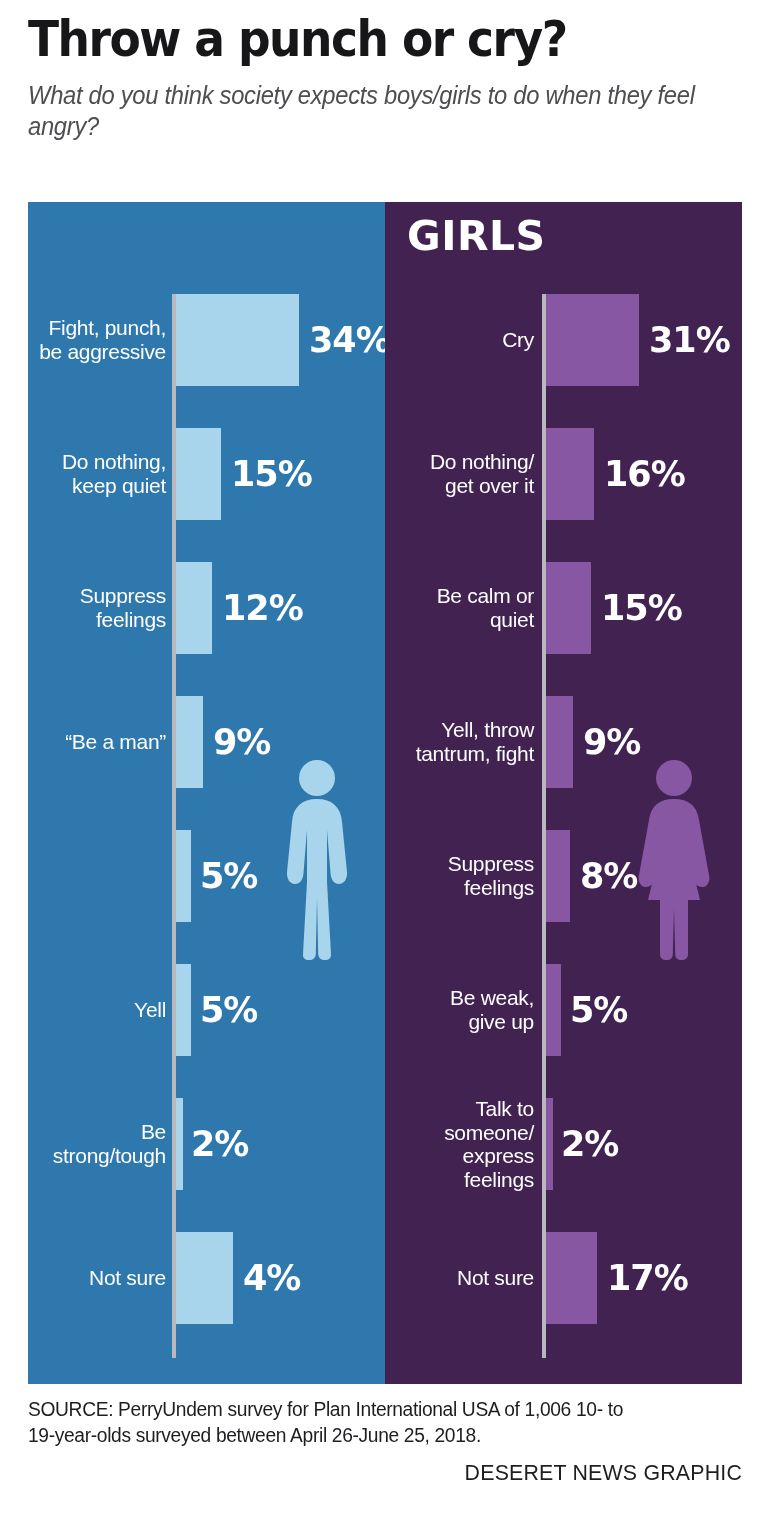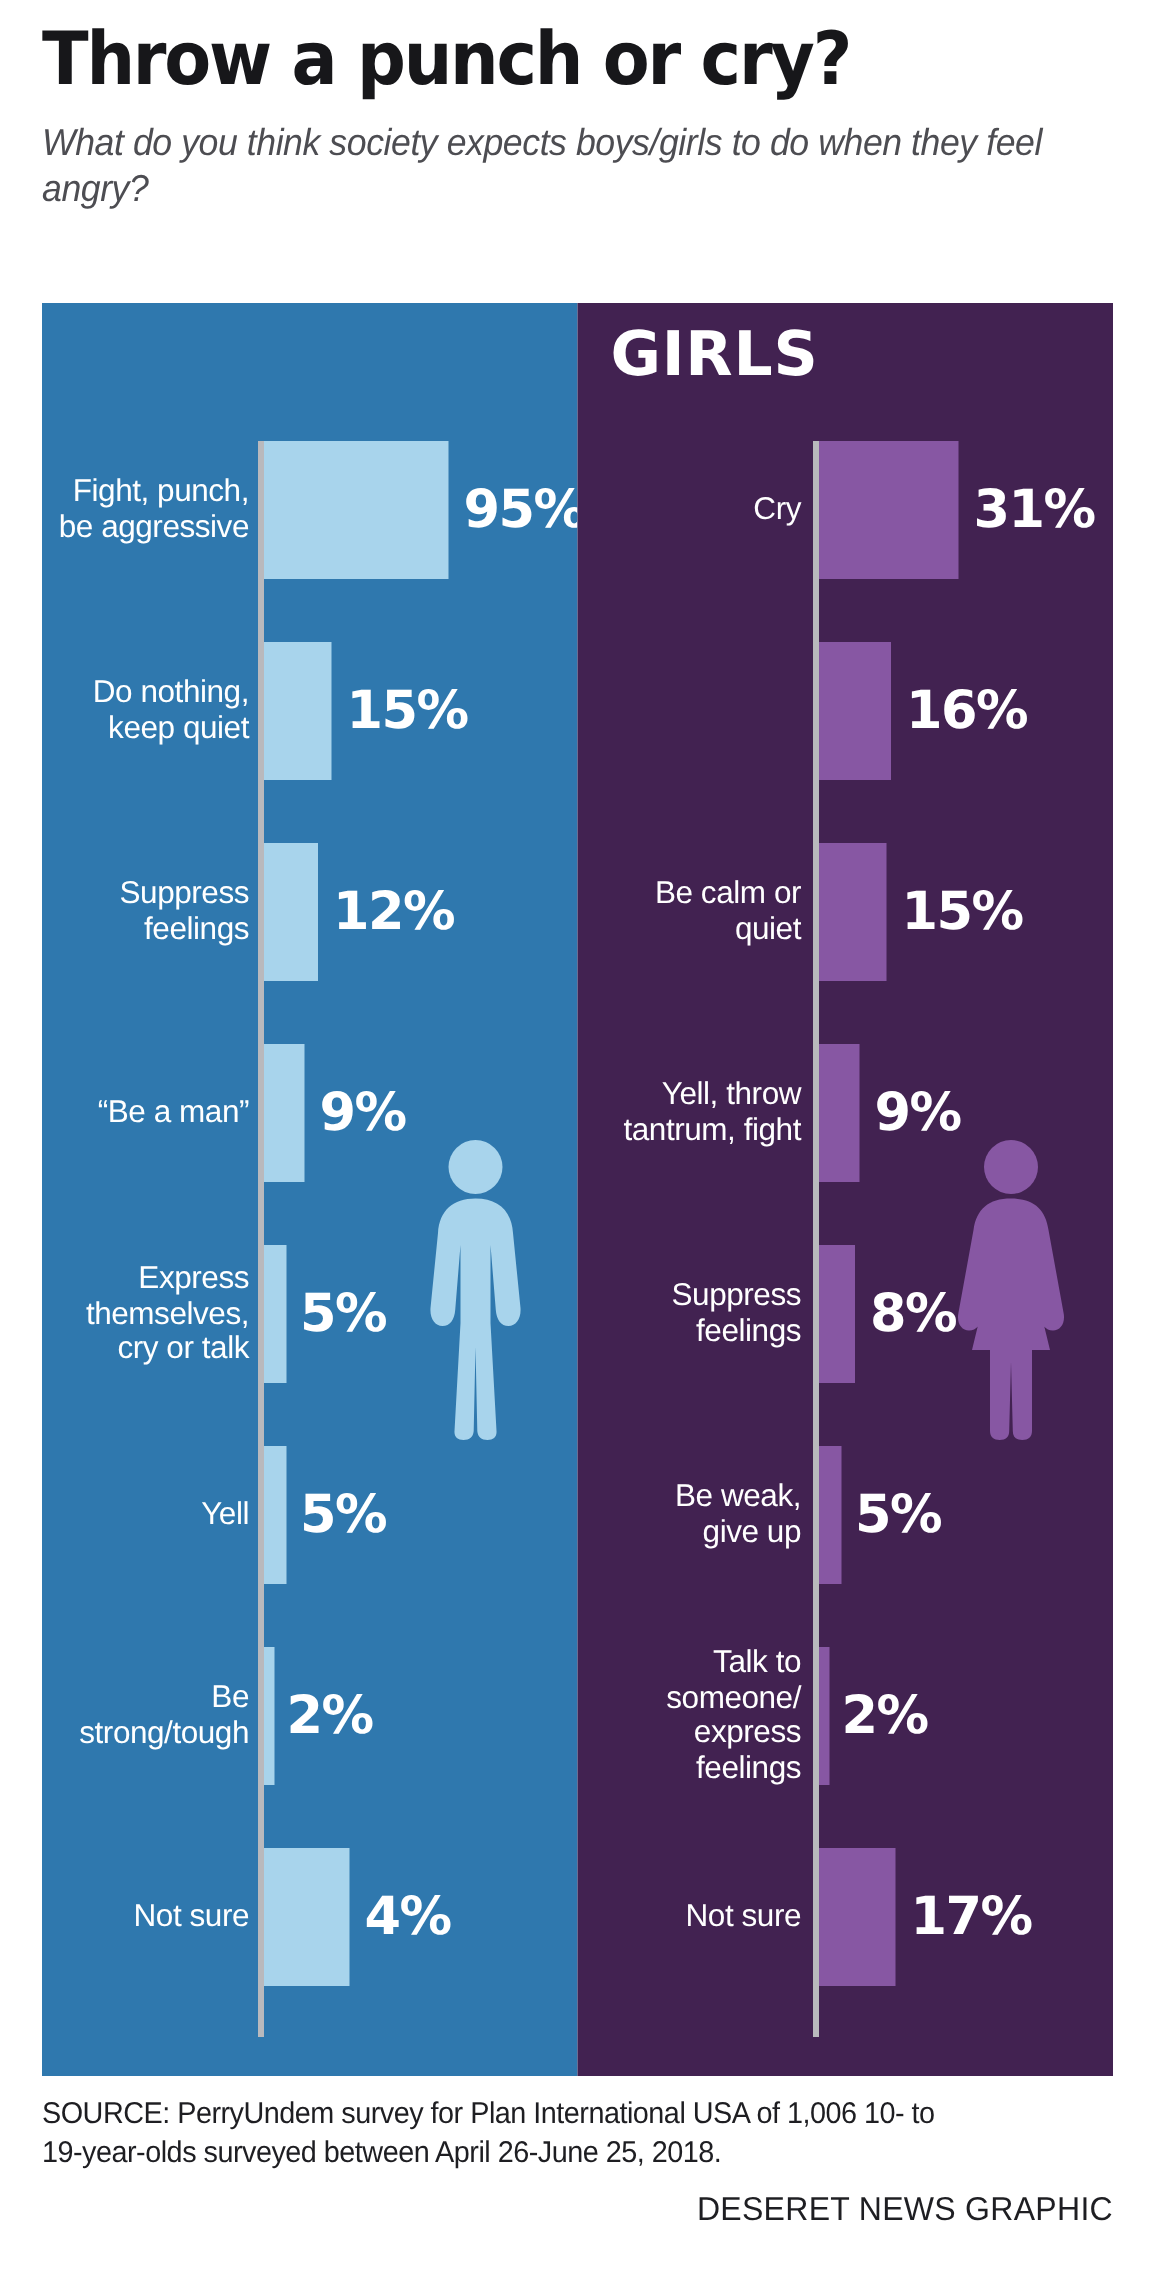--- a/index.html
+++ b/index.html
@@ -195,21 +195,21 @@
         <circle cx="31" cy="20" r="18" fill="#a8d4ec"></circle>
         <path d="M31 41 C16 41 7 49 6 64 L1 114 C0.5 121 4 126 9 126 C14 126 17 122 17.5 115 L21 72 L21 124 L17 196 C16.7 200 19 202 23 202 C27 202 29.5 200 29.8 196 L31 140 L32.2 196 C32.5 200 35 202 39 202 C43 202 45.3 200 45 196 L41 124 L41 72 L44.5 115 C45 122 48 126 53 126 C58 126 61.5 121 61 114 L56 64 C55 49 46 41 31 41 Z" fill="#a8d4ec"></path>
       </svg>
 
       <div class="rows">
 
         <div class="row" style="top:0px">
           <div class="row-label">Fight, punch,
 be aggressive</div>
           <div class="row-bar" style="width:123px"></div>
-          <div class="row-value" style="left:281px">95%</div>
+          <div class="row-value" style="left:281px">34%</div>
         </div>
 
         <div class="row" style="top:134px">
           <div class="row-label">Do nothing,
 keep quiet</div>
           <div class="row-bar" style="width:45px"></div>
           <div class="row-value" style="left:203px">15%</div>
         </div>
 
         <div class="row" style="top:268px">
@@ -219,23 +219,20 @@
           <div class="row-value" style="left:194px">12%</div>
         </div>
 
         <div class="row" style="top:402px">
           <div class="row-label">“Be a man”</div>
           <div class="row-bar" style="width:27px"></div>
           <div class="row-value" style="left:185px">9%</div>
         </div>
 
         <div class="row" style="top:536px">
-          <div class="row-label">Express
-themselves,
-cry or talk</div>
           <div class="row-bar" style="width:15px"></div>
           <div class="row-value" style="left:172px">5%</div>
         </div>
 
         <div class="row" style="top:670px">
           <div class="row-label">Yell</div>
           <div class="row-bar" style="width:15px"></div>
           <div class="row-value" style="left:172px">5%</div>
         </div>
 
@@ -267,20 +264,22 @@
 
       <div class="rows">
 
         <div class="row" style="top:0px">
           <div class="row-label">Cry</div>
           <div class="row-bar" style="width:93px"></div>
           <div class="row-value" style="left:264px">31%</div>
         </div>
 
         <div class="row" style="top:134px">
+          <div class="row-label">Do nothing/
+get over it</div>
           <div class="row-bar" style="width:48px"></div>
           <div class="row-value" style="left:219px">16%</div>
         </div>
 
         <div class="row" style="top:268px">
           <div class="row-label">Be calm or
 quiet</div>
           <div class="row-bar" style="width:45px"></div>
           <div class="row-value" style="left:216px">15%</div>
         </div>

